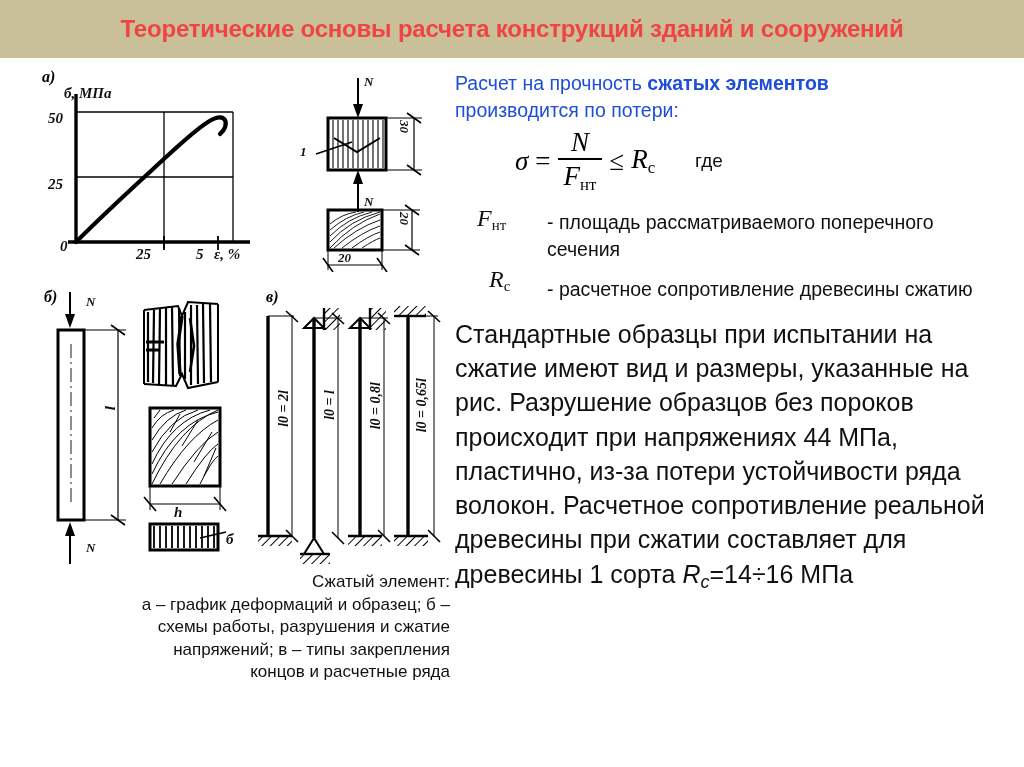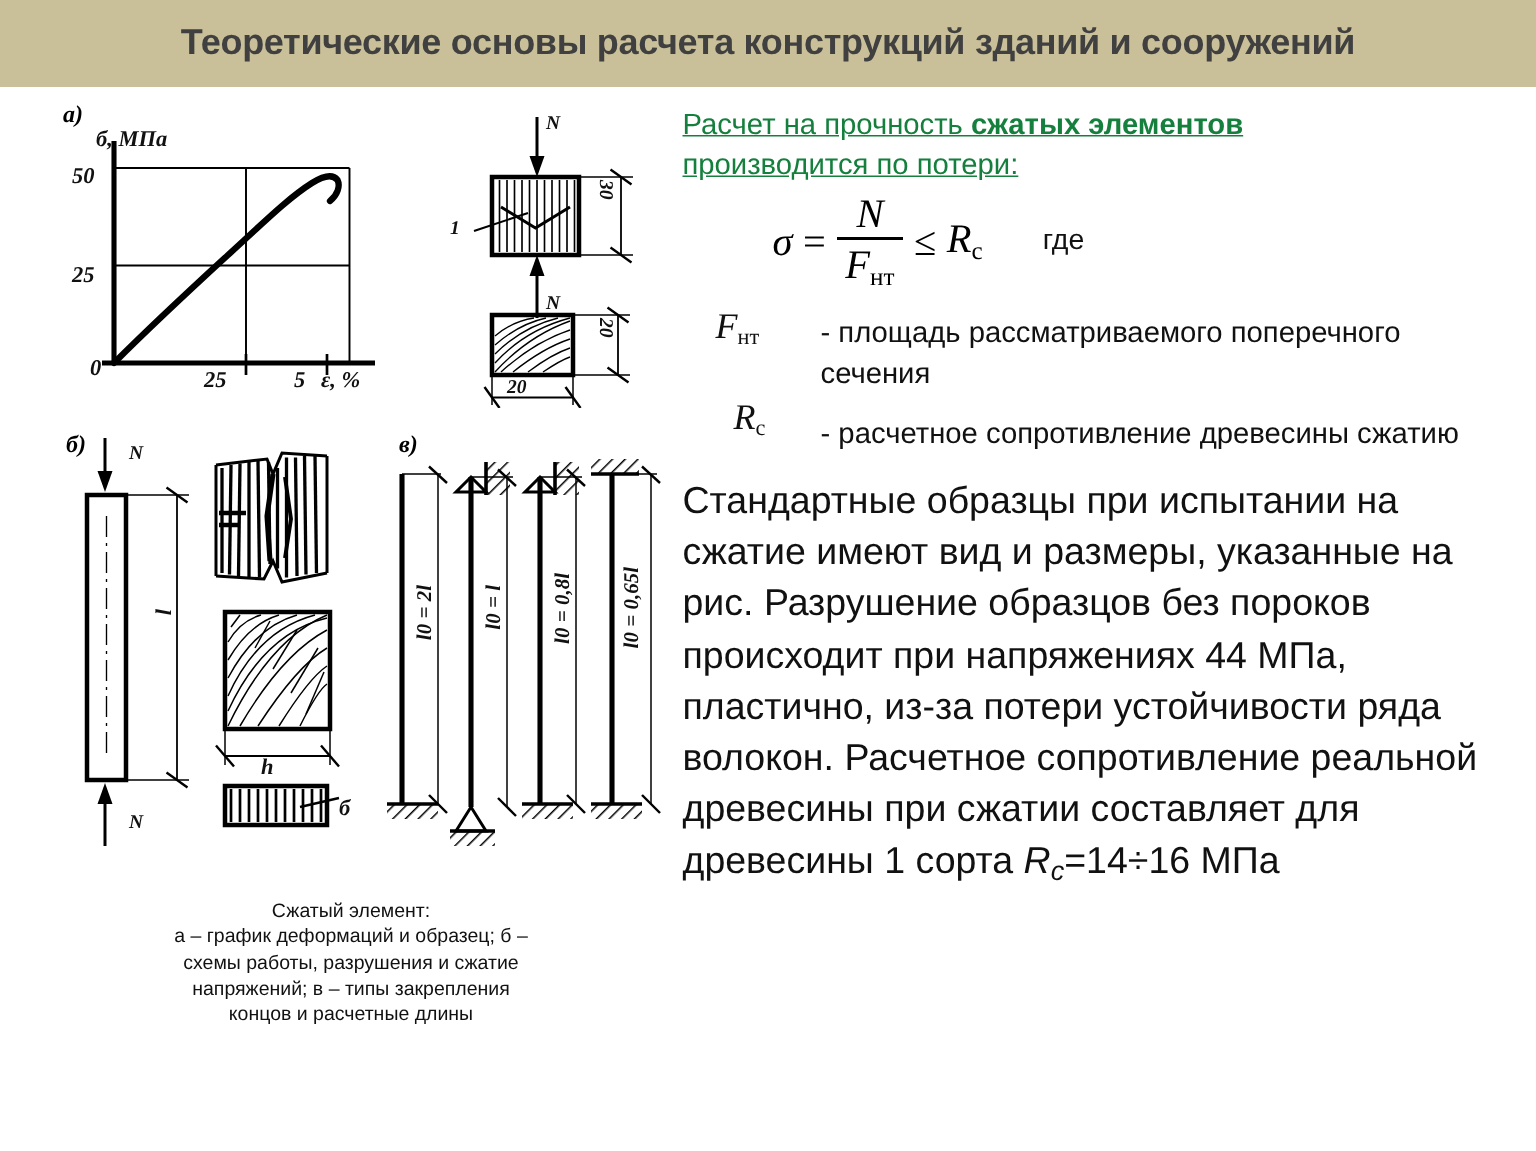--- a/index.html
+++ b/index.html
@@ -14,21 +14,21 @@
   .slide{position:relative;width:1024px;height:767px;}
 
   
   .title-band{
     position:absolute;left:0;top:0;width:1024px;height:58px;
     background:#c9bf99;
   }
   .title-text{
     position:absolute;left:0;top:0;width:1024px;height:58px;
     display:flex;align-items:center;justify-content:center;
-    font-size:24px;font-weight:bold;color:#404040;
+    font-size:24px;font-weight:bold;color:#ef4444;
     letter-spacing:-0.2px;
     white-space:nowrap;
   }
 
   
   .figures{position:absolute;left:0;top:58px;width:452px;height:540px;}
 
   .fig-label{
     position:absolute;font-style:italic;font-weight:bold;
     font-family:"Liberation Serif", serif;font-size:16px;color:#000;
@@ -65,28 +65,28 @@
   .secv{position:absolute;left:258px;top:228px;width:195px;height:300px;}
 
   .col-lab{
     position:absolute;font-family:"Liberation Serif",serif;font-style:italic;
     font-weight:bold;font-size:14px;writing-mode:vertical-rl;
     transform:rotate(180deg);white-space:nowrap;
   }
 
   
   .caption{
-    position:absolute;left:18px;top:598px;width:432px;
-    text-align:center;font-size:13px;line-height:1.33;color:#111;
+    position:absolute;left:18px;top:571px;width:432px;
+    text-align:right;font-size:17px;line-height:1.33;color:#111;
   }
   .caption .cap-title{display:block;}
 
   
   .rightcol{position:absolute;left:455px;top:70px;width:560px;}
-  .para{font-size:19.5px;line-height:1.36;color:#15803d;margin:0;text-decoration:underline;}
+  .para{font-size:19.5px;line-height:1.36;color:#1d4ed8;margin:0;}
   .p-lead{width:530px;}
   .p-lead b{font-weight:bold;}
 
   .formula-row{
     display:flex;align-items:center;gap:40px;
     margin:6px 0 12px 60px;
   }
   .formula{
     font-family:"Liberation Serif",serif;font-size:27px;
     display:flex;align-items:center;gap:7px;color:#000;
@@ -378,21 +378,21 @@
         <line class="ink" x1="170" y1="244" x2="182" y2="256" stroke-width="1.6"></line>
       </svg>
     </div>
   </div>
 
   <div class="caption">
     <span class="cap-title">Сжатый элемент:</span>
     <span>а – график деформаций и образец; б –</span><br>
     <span>схемы работы, разрушения и сжатие</span><br>
     <span>напряжений; в – типы закрепления</span><br>
-    <span>концов и расчетные длины</span>
+    <span>концов и расчетные ряда</span>
   </div>
 
   <div class="rightcol">
 
     <p class="para p-lead"><span>Расчет на прочность </span><b>сжатых элементов</b><br><span>производится по потери:</span></p>
 
     <div class="formula-row">
       <div class="formula">
         <span class="it">σ</span>
         <span>=</span>

